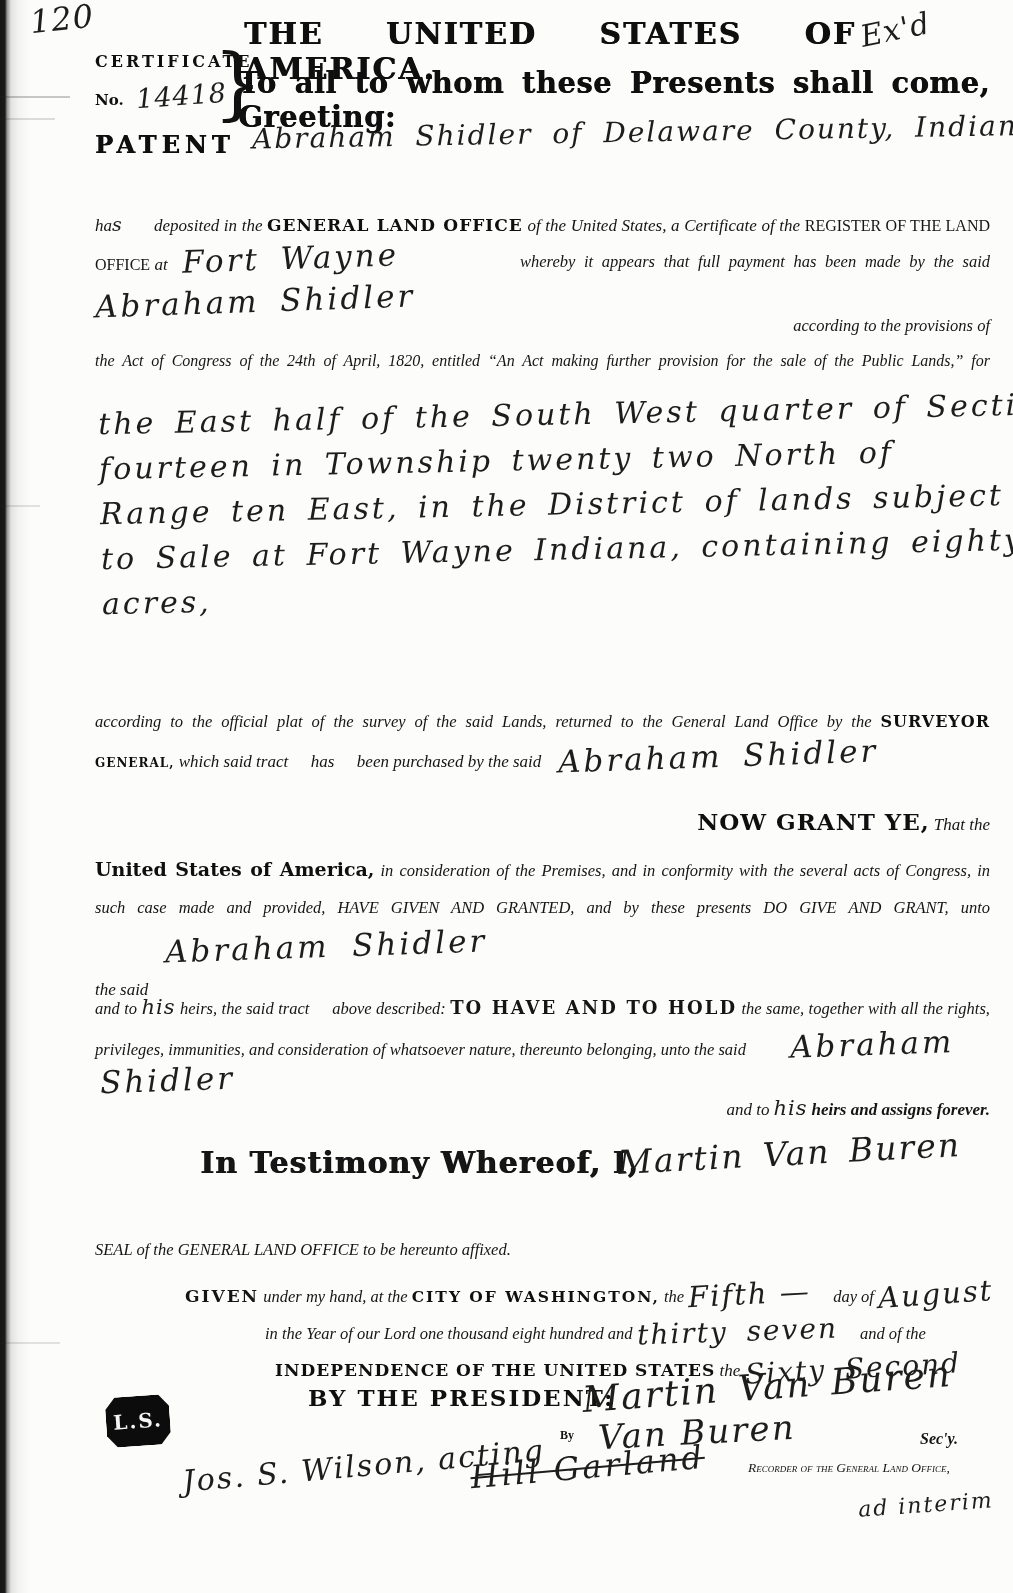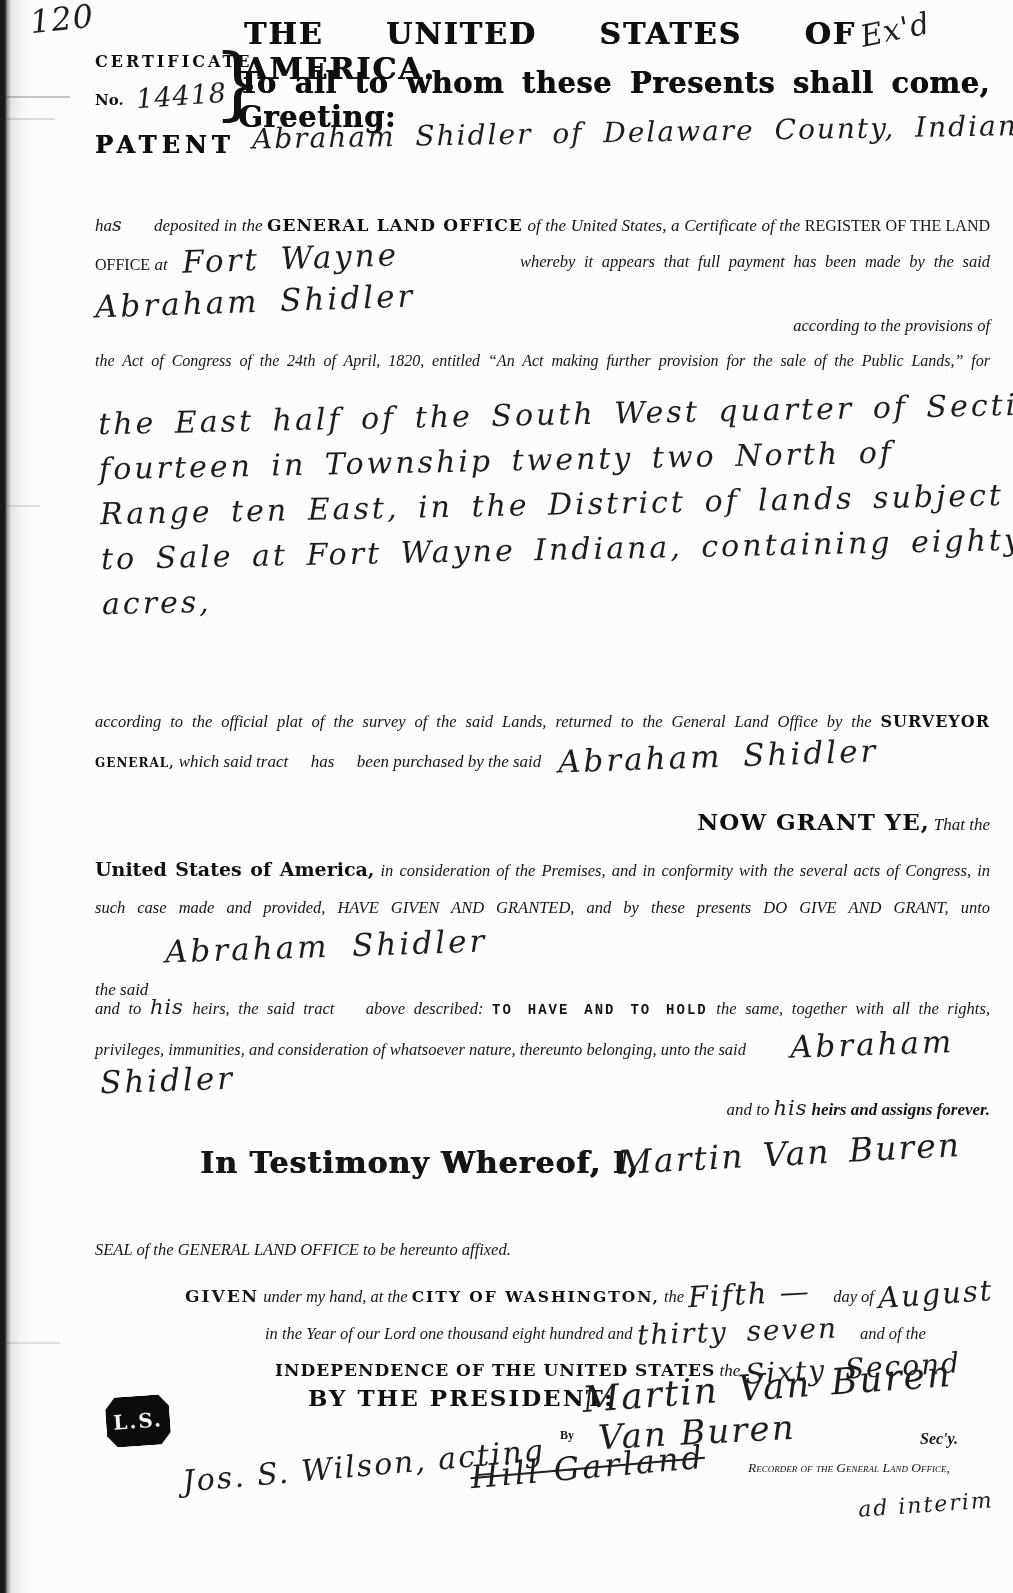--- a/index.html
+++ b/index.html
@@ -133,21 +133,21 @@
   <div class="abs printed wrapline just" style="left:95px;top:898px;width:895px;font-size:16.5px;">such case made and provided, HAVE GIVEN AND GRANTED, and by these presents DO GIVE AND GRANT, unto</div>
   <div class="abs printed" style="left:95px;top:940px;margin-top:40px;">the said</div>
   <div class="abs hand" style="left:165px;top:928px;font-size:31px;letter-spacing:3px;word-spacing:10px;transform:rotate(-2deg);">Abraham Shidler</div>
 
   <div class="abs printed wrapline just" style="left:95px;top:995px;width:895px;font-size:16.5px;">
     <span>and to</span>
     <span class="hand" style="font-size:21px;">his</span>
     <span>heirs, the said tract</span>
     <span class="spacer-sm"></span>
     <span>above described:</span>
-    <span class="ornate" style="font-size:14px;font-family:Liberation Mono, monospace;">TO HAVE AND TO HOLD</span>
+    <span class="ornate" style="font-size:18px;">TO HAVE AND TO HOLD</span>
     <span>the same, together with all the rights,</span>
   </div>
 
   <div class="abs printed" style="left:95px;top:1040px;font-size:16.5px;">privileges, immunities, and consideration of whatsoever nature, thereunto belonging, unto the said</div>
   <div class="abs hand" style="left:790px;top:1026px;font-size:31px;letter-spacing:3px;transform:rotate(-2deg);">Abraham</div>
   <div class="abs hand" style="left:100px;top:1062px;font-size:31px;letter-spacing:3px;transform:rotate(-2deg);">Shidler</div>
 
   <div class="abs rt" style="left:600px;top:1096px;width:390px;white-space:nowrap;">
     <span class="printed">and to</span>
     <span class="hand" style="font-size:21px;">his</span>

